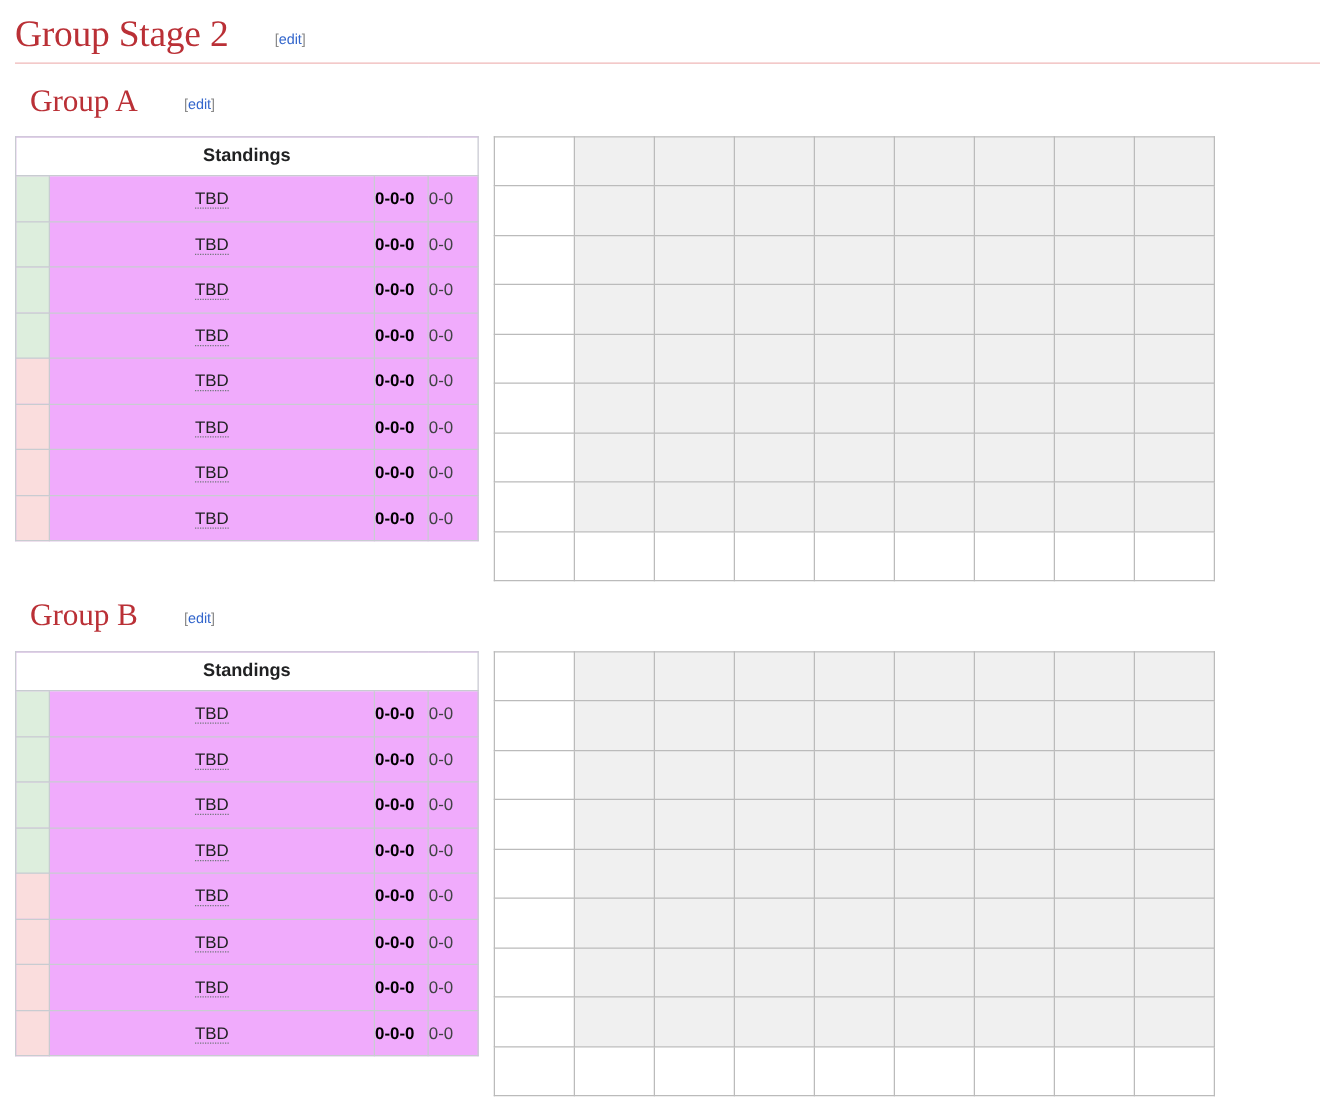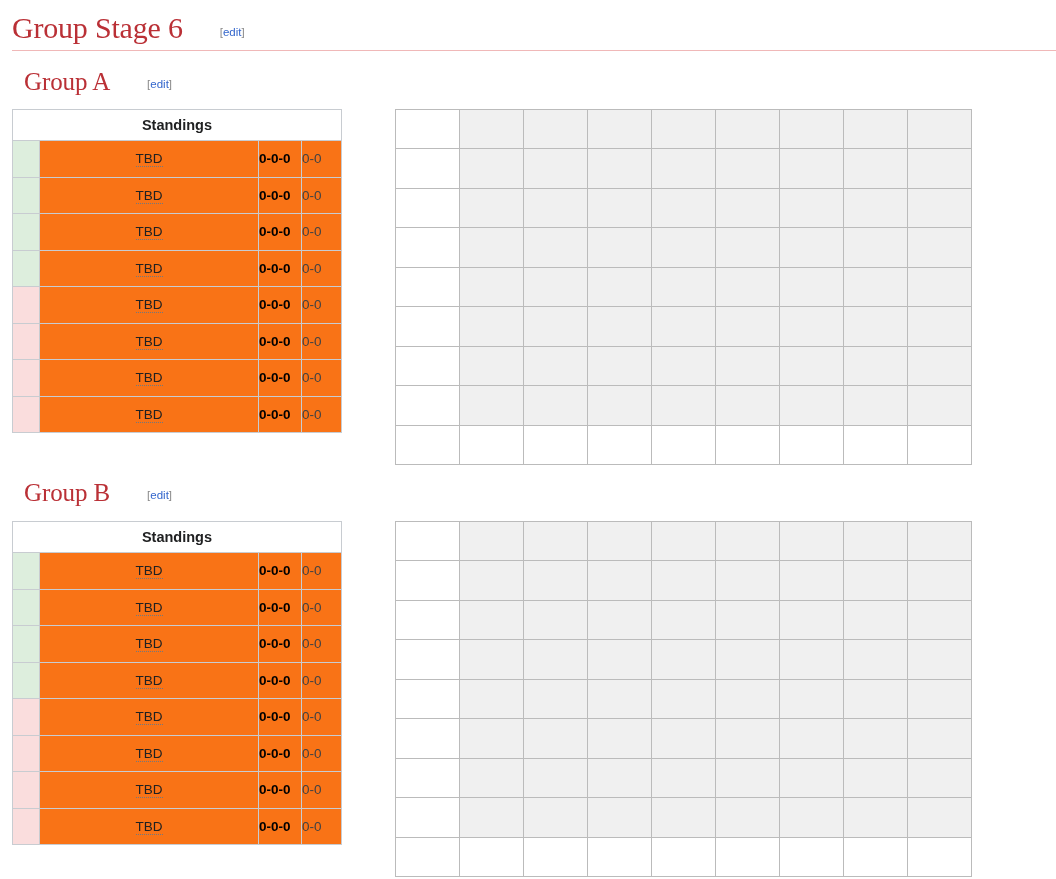--- a/index.html
+++ b/index.html
@@ -77,22 +77,22 @@
     color: #3366cc;
     text-decoration: none;
     cursor: pointer;
   }
 
   
   .standings {
     position: absolute;
     border-collapse: collapse;
     border-spacing: 0;
-    width: 330px;
-    background: #f97316;
+    width: 371px;
+    background: #f0abfc;
     font-size: 13px;
   }
   .standings td, .standings th {
     border: 1px solid #c8ccd1;
     padding: 0;
   }
   .standings .hdr {
     text-align: center;
     font-weight: bold;
     font-size: 14.5px;
@@ -158,21 +158,21 @@
     background: #ffffff;
   }
 </style>
 </head>
 <body>
 
 <div class="page">
 
   <div class="h2-wrap" style="top:11px;">
     <div class="h2-line">
-      <span class="h2-title">Group Stage 6</span>
+      <span class="h2-title">Group Stage 2</span>
       <span class="edit-section">[<span class="edit-link">edit</span>]</span>
     </div>
     <div class="h2-rule"></div>
   </div>
 
   <div class="h3-wrap" style="top:68px;">
     <div class="h3-line">
       <span class="h3-title">Group A</span>
       <span class="edit-section">[<span class="edit-link">edit</span>]</span>
     </div>

